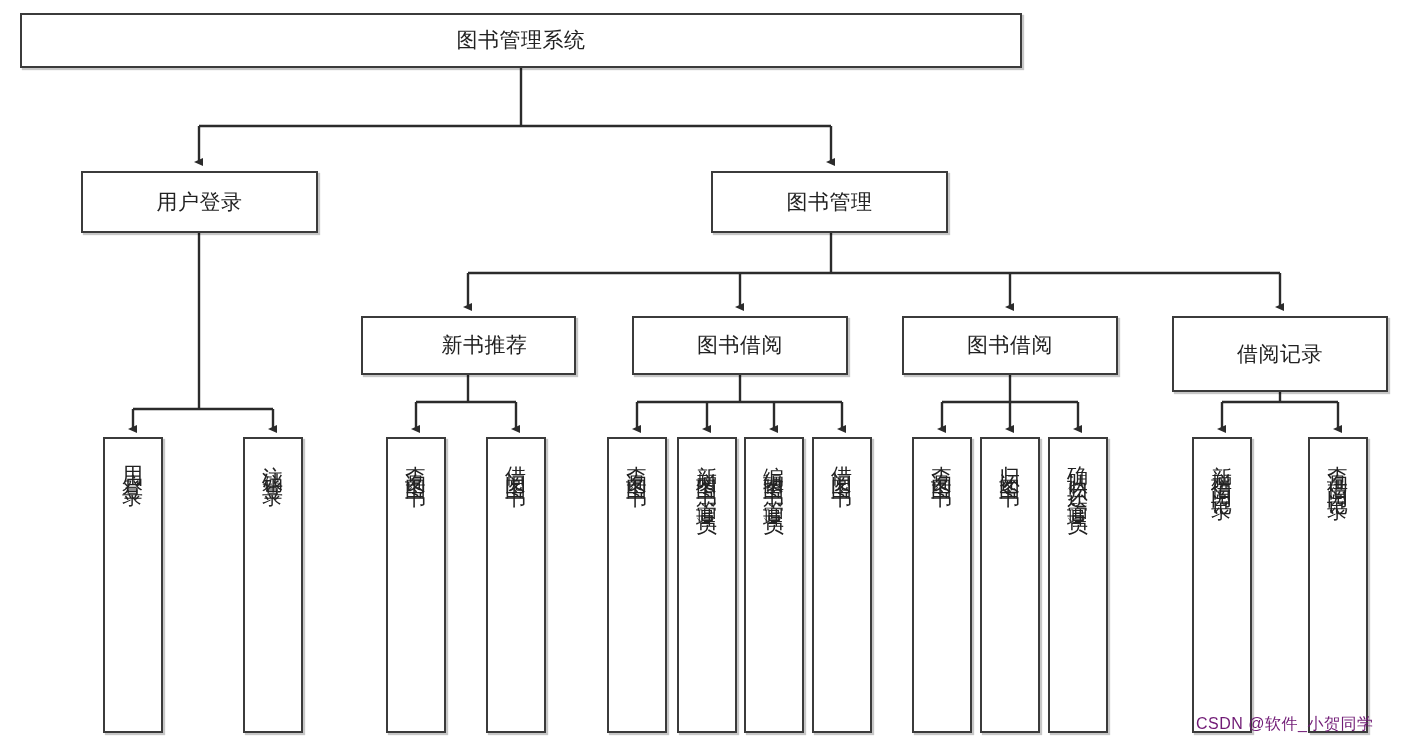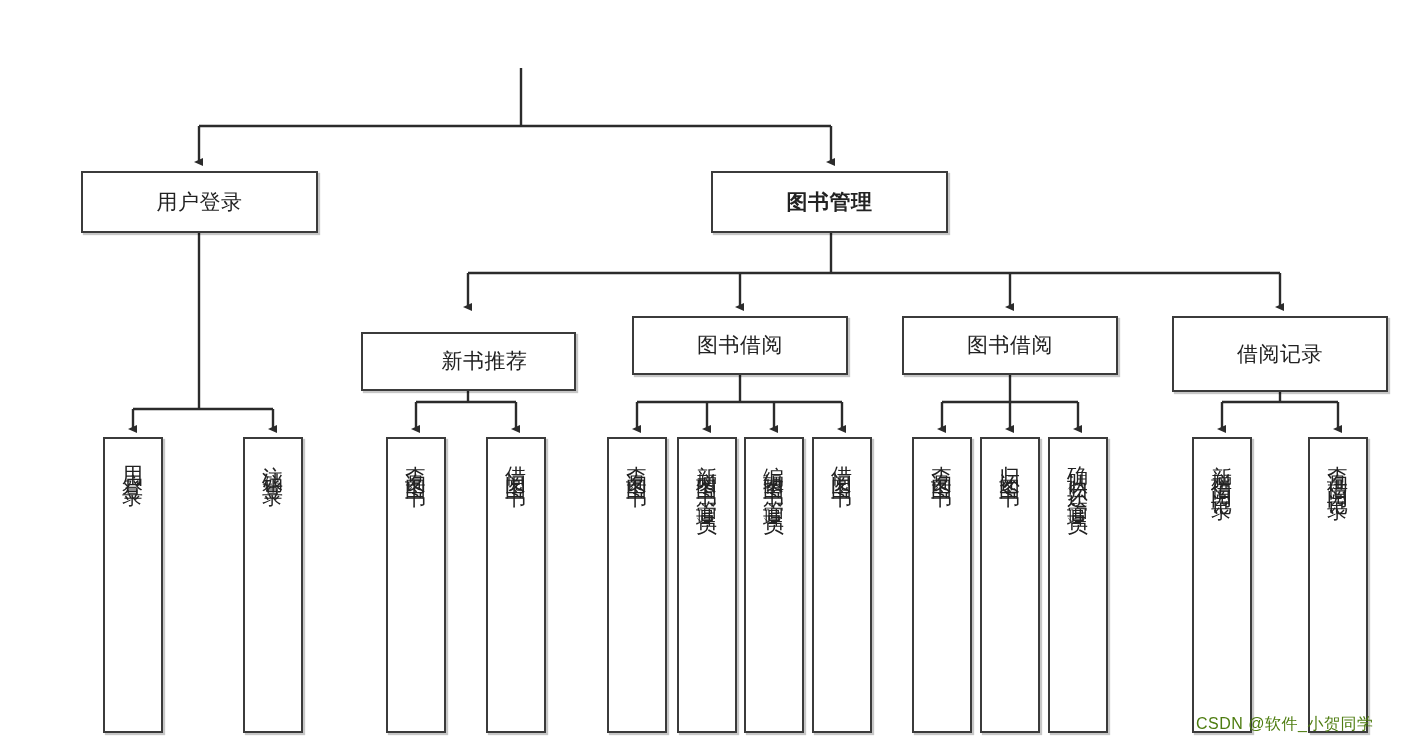--- a/index.html
+++ b/index.html
@@ -53,21 +53,21 @@
     font-size: 21px;
     letter-spacing: 7px;
     white-space: nowrap;
     line-height: 1;
   }
   .watermark {
     position: absolute;
     left: 1196px;
     top: 714px;
     font-size: 16px;
-    color: #4d7c0f;
+    color: #701a75;
     white-space: nowrap;
     letter-spacing: 0.5px;
   }
 </style>
 </head>
 <body>
 
 <div id="canvas">
 
   <svg class="edges" viewBox="0 0 1405 747">
@@ -113,30 +113,33 @@
       <path d="M1010,402 L1010,429" marker-end="url(#arrow)"></path>
       <path d="M1078,402 L1078,429" marker-end="url(#arrow)"></path>
 
       <path d="M1280,375 L1280,402"></path>
       <path d="M1222,402 L1338,402"></path>
       <path d="M1222,402 L1222,429" marker-end="url(#arrow)"></path>
       <path d="M1338,402 L1338,429" marker-end="url(#arrow)"></path>
     </g>
   </svg>
 
+  <div class="node" style="left:20px; top:13px; width:1002px; height:55px;">
+    <span class="lbl">图书管理系统</span>
+  </div>
 
   <div class="node" style="left:81px; top:171px; width:237px; height:62px;">
     <span class="lbl">用户登录</span>
   </div>
 
-  <div class="node" style="left:711px; top:171px; width:237px; height:62px;font-weight:bold;">
+  <div class="node" style="left:711px; top:171px; width:237px; height:62px;">
     <span class="lbl">图书管理</span>
   </div>
 
-  <div class="node" style="left:361px; top:332px; width:215px; height:59px;padding-left:32px;">
+  <div class="node" style="left:361px; top:316px; width:215px; height:59px;padding-left:32px;">
     <span class="lbl">新书推荐</span>
   </div>
 
   <div class="node" style="left:632px; top:316px; width:216px; height:59px;">
     <span class="lbl">图书借阅</span>
   </div>
 
   <div class="node" style="left:902px; top:316px; width:216px; height:59px;">
     <span class="lbl">图书借阅</span>
   </div>

